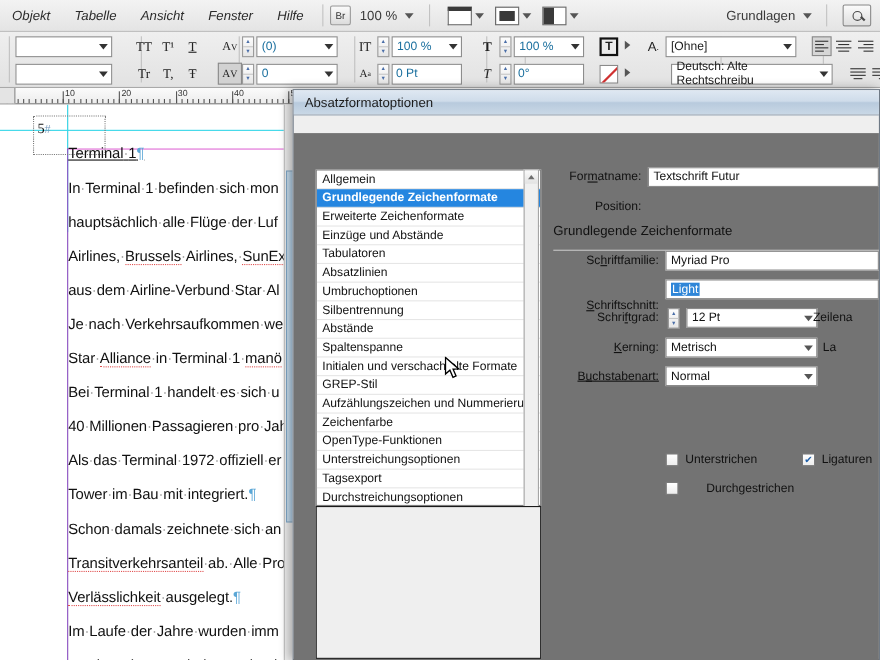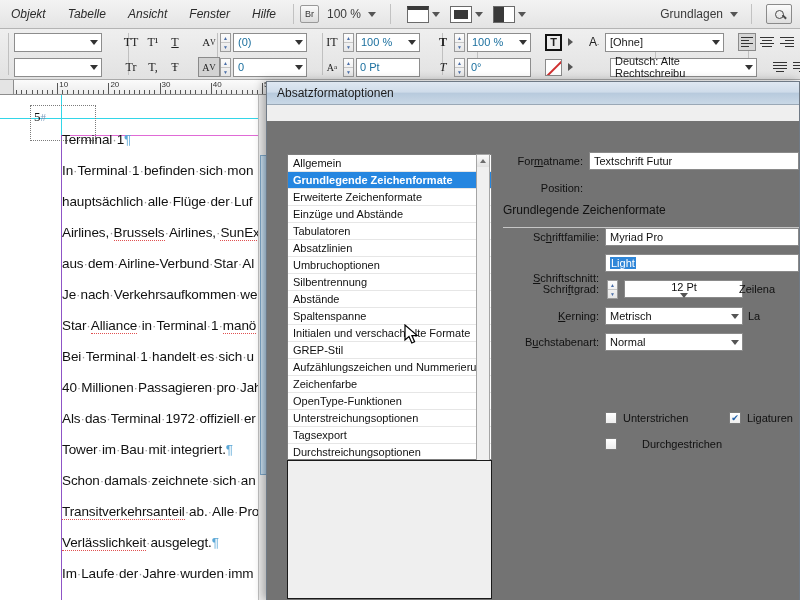--- a/index.html
+++ b/index.html
@@ -107,21 +107,21 @@
   .margin-line { position:absolute; left: 61px; top: 40px; width: 209px; height: 1px; background: #e06ad6; }
   .frame-left { position:absolute; left: 61px; top: 40px; width: 1px; height: 465px; background: #8f55c6; }
   .pagenum { position:absolute; left: 34px; top: 14px; font-size: 13px; color:#111; font-family:"Liberation Serif", serif;}
   .pagenum .hash { color:#7799bb; font-size: 11px; }
   .dotted-frame {
     position:absolute; left: 30px; top: 10px; width: 66px; height: 36px;
     border: 1px dotted #7b7b7b;
   }
   .textcol { position: absolute; left: 62px; top: 29px; width: 208px; }
   .tline { font-family: "Liberation Sans", sans-serif; font-size: 13.5px; color:#111; height: 31px; line-height: 31px; white-space: nowrap; letter-spacing: -0.1px;}
-  .tline.head { }
+  .tline.head { text-decoration: underline; }
   .sp { color:#9a9a9a; }
   .pil { color:#5ba7d6; }
   .misspell { border-bottom: 1.5px dotted #e05050; }
   .caret-bar { display:inline-block; width:1px; height:15px; background:#000; vertical-align:-2px; }
 
   .vscroll-doc {
     position: absolute; left: 258px; top: 15px; width: 12px; height: 505px;
     background: #ededed; border-left: 1px solid #c0c0c0;
   }
   .vscroll-doc .thumb { position:absolute; left:1px; top: 60px; width: 10px; height: 320px; background: linear-gradient(90deg,#cfe3f2,#9fc4e3); border:1px solid #7fa8c9;}
@@ -635,34 +635,34 @@
         <div class="lbl" style="position:absolute; left:0; top:151px; width:96px;"><u>S</u>chriftschnitt:</div>
         <div class="field" style="position:absolute; left:102px; top:133px; width:194px;">
           <span class="sel-txt">Light</span>
         </div>
 
         <div class="lbl" style="position:absolute; left:0; top:162px; width:96px;">Schri<u>f</u>tgrad:</div>
         <div class="spin" style="position:absolute; left:104px; top:159px;">
             <div>▲</div>
             <div>▼</div>
           </div>
-        <div class="field combo2" style="position:absolute; left:121px; top:159px; width:119px;flex-direction:column;">
+        <div class="field combo2" style="position:absolute; left:121px; top:159px; width:119px;">
           <span>12 Pt</span>
           <span class="caret"></span>
         </div>
         <div class="lbl" style="position:absolute; left:236px; top:162px; width:60px; text-align:left;">Zeilena</div>
 
         <div class="lbl" style="position:absolute; left:0; top:189px; width:96px;"><u>K</u>erning:</div>
         <div class="field combo2" style="position:absolute; left:102px; top:186px; width:138px;">
           <span>Metrisch</span>
           <span class="caret"></span>
         </div>
         <div class="lbl" style="position:absolute; left:245px; top:189px; width:51px; text-align:left;">La</div>
 
-        <div class="lbl" style="position:absolute; left:0; top:215px; width:96px;">B<u>u</u>chstabenart:</div>
+        <div class="lbl" style="position:absolute; left:0; top:215px; width:96px;text-decoration:underline;">B<u>u</u>chstabenart:</div>
         <div class="field combo2" style="position:absolute; left:102px; top:212px; width:138px;">
           <span>Normal</span>
           <span class="caret"></span>
         </div>
 
         <div class="cbrow" style="left:102px; top:291px;">
           <span class="cbx"></span>
           <span>Unterstrichen</span>
         </div>
         <div class="cbrow" style="left:226px; top:291px;">

